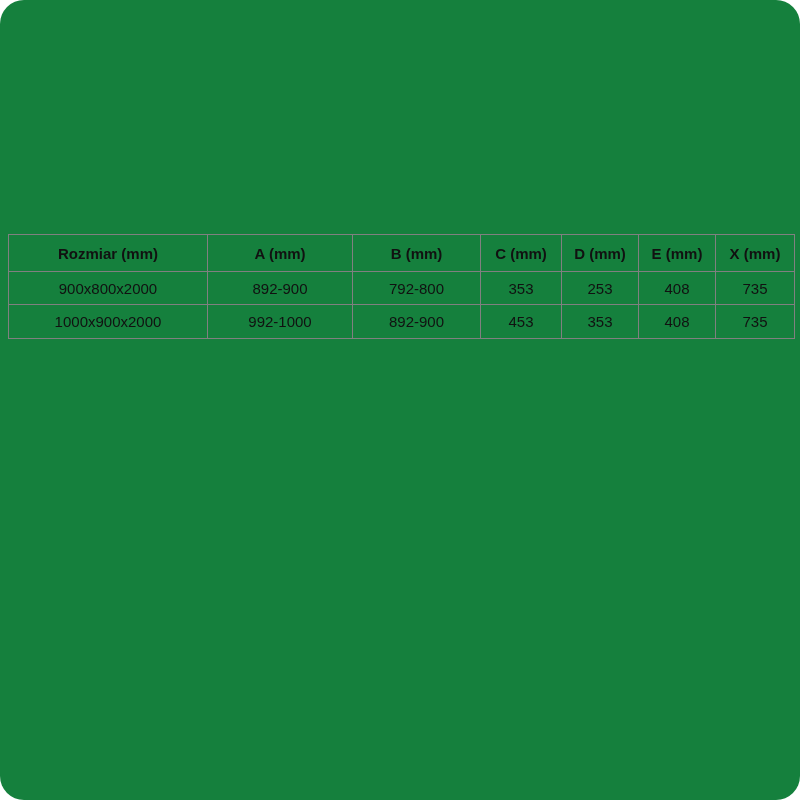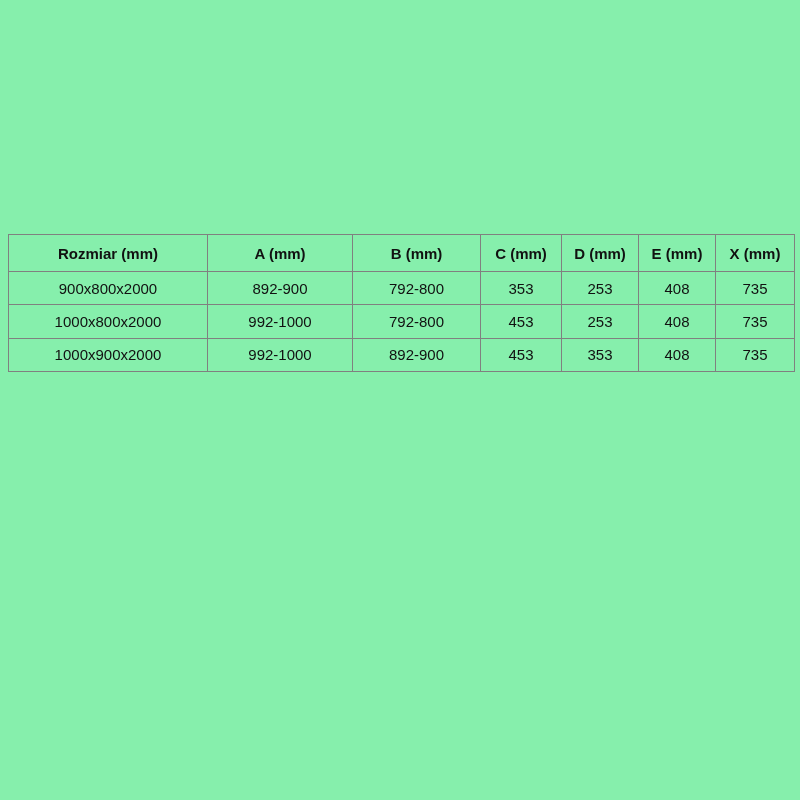--- a/index.html
+++ b/index.html
@@ -5,22 +5,23 @@
   html, body {
     margin: 0;
     padding: 0;
     background: #ffffff;
     font-family: "Liberation Sans", sans-serif;
   }
   .page {
     position: relative;
     width: 800px;
     height: 800px;
-    background: #86efac;
+    background: #15803d;
     overflow: hidden;
+    border-radius: 24px;
   }
   table.spec-table {
     position: absolute;
     left: 8px;
     top: 234px;
     width: 786px;
     border-collapse: collapse;
     table-layout: fixed;
   }
   table.spec-table th,
@@ -72,29 +73,20 @@
       <tr>
         <td>900x800x2000</td>
         <td>892-900</td>
         <td>792-800</td>
         <td>353</td>
         <td>253</td>
         <td>408</td>
         <td>735</td>
       </tr>
       <tr>
-        <td>1000x800x2000</td>
-        <td>992-1000</td>
-        <td>792-800</td>
-        <td>453</td>
-        <td>253</td>
-        <td>408</td>
-        <td>735</td>
-      </tr>
-      <tr>
         <td>1000x900x2000</td>
         <td>992-1000</td>
         <td>892-900</td>
         <td>453</td>
         <td>353</td>
         <td>408</td>
         <td>735</td>
       </tr>
     </tbody>
   </table>

